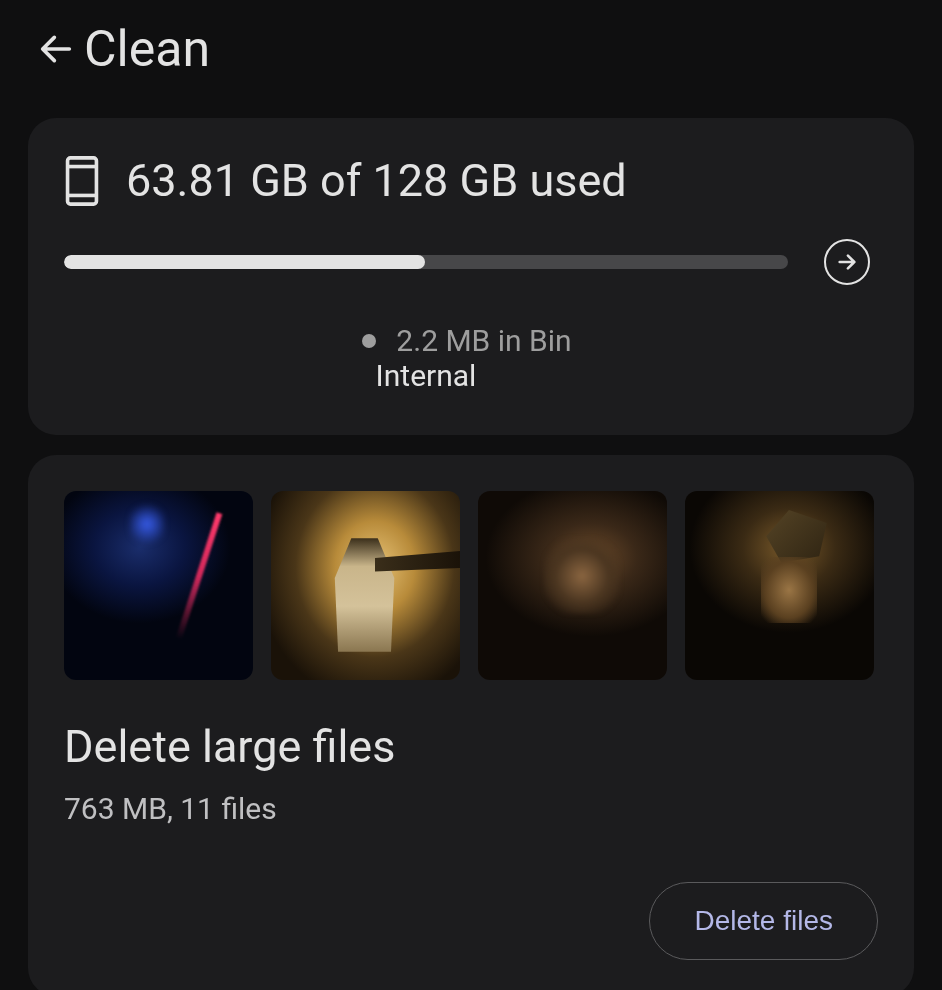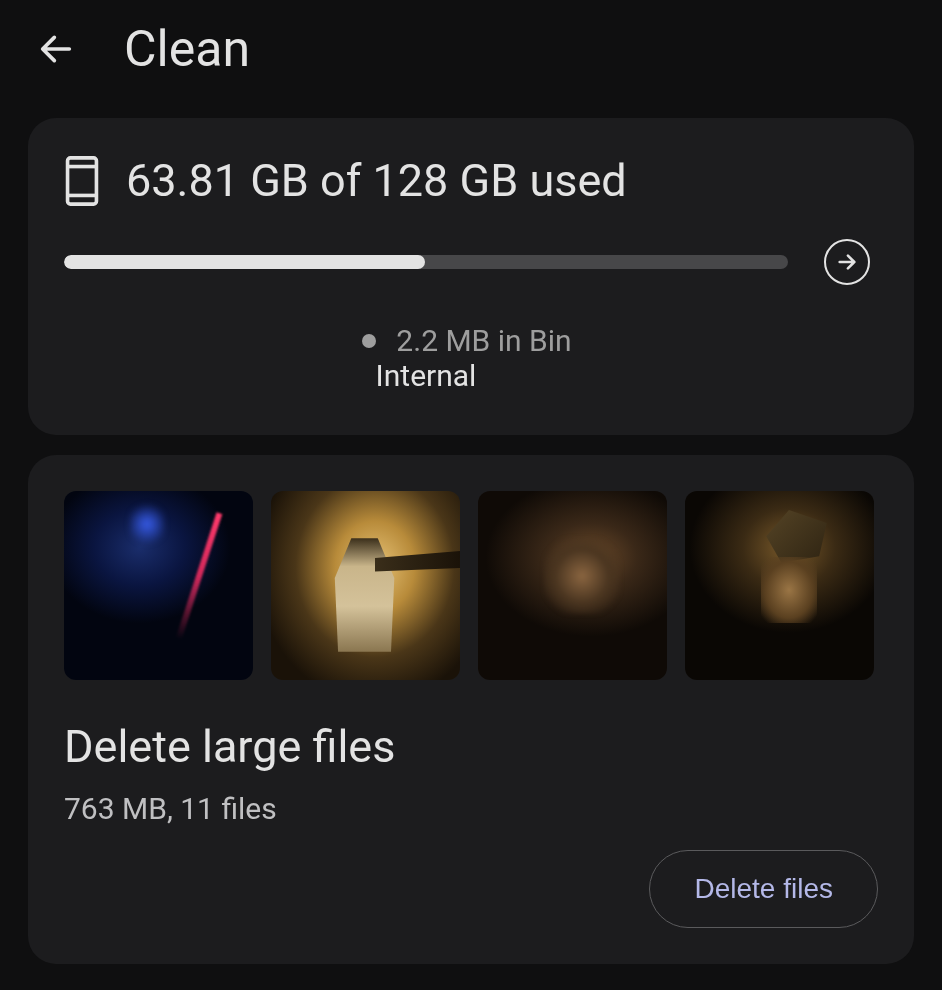--- a/index.html
+++ b/index.html
@@ -12,21 +12,20 @@
       height: 990px;
       background: #0f0f10;
       font-family: -apple-system, BlinkMacSystemFont, 'Segoe UI', Roboto, sans-serif;
       color: #e3e3e3;
       overflow: hidden;
     }
     .header {
       display: flex;
       align-items: center;
       padding: 20px 28px 20px 28px;
-      gap: 40px;
     }
     .back-btn {
       width: 56px;
       height: 56px;
       display: flex;
       align-items: center;
       justify-content: center;
       cursor: pointer;
     }
     .page-title {
@@ -209,21 +208,21 @@
     }
     .card-title {
       font-size: 45px;
       font-weight: 400;
       color: #e3e3e3;
       margin-bottom: 18px;
     }
     .card-subtitle {
       font-size: 30px;
       color: #c0c0c2;
-      margin-bottom: 24px;
+      margin-bottom: 56px;
     }
     .card-actions {
       display: flex;
       justify-content: flex-end;
     }
     .outline-btn {
       border: 1.5px solid #5a5a5c;
       background: transparent;
       color: #b4b8e8;
       font-size: 28px;

